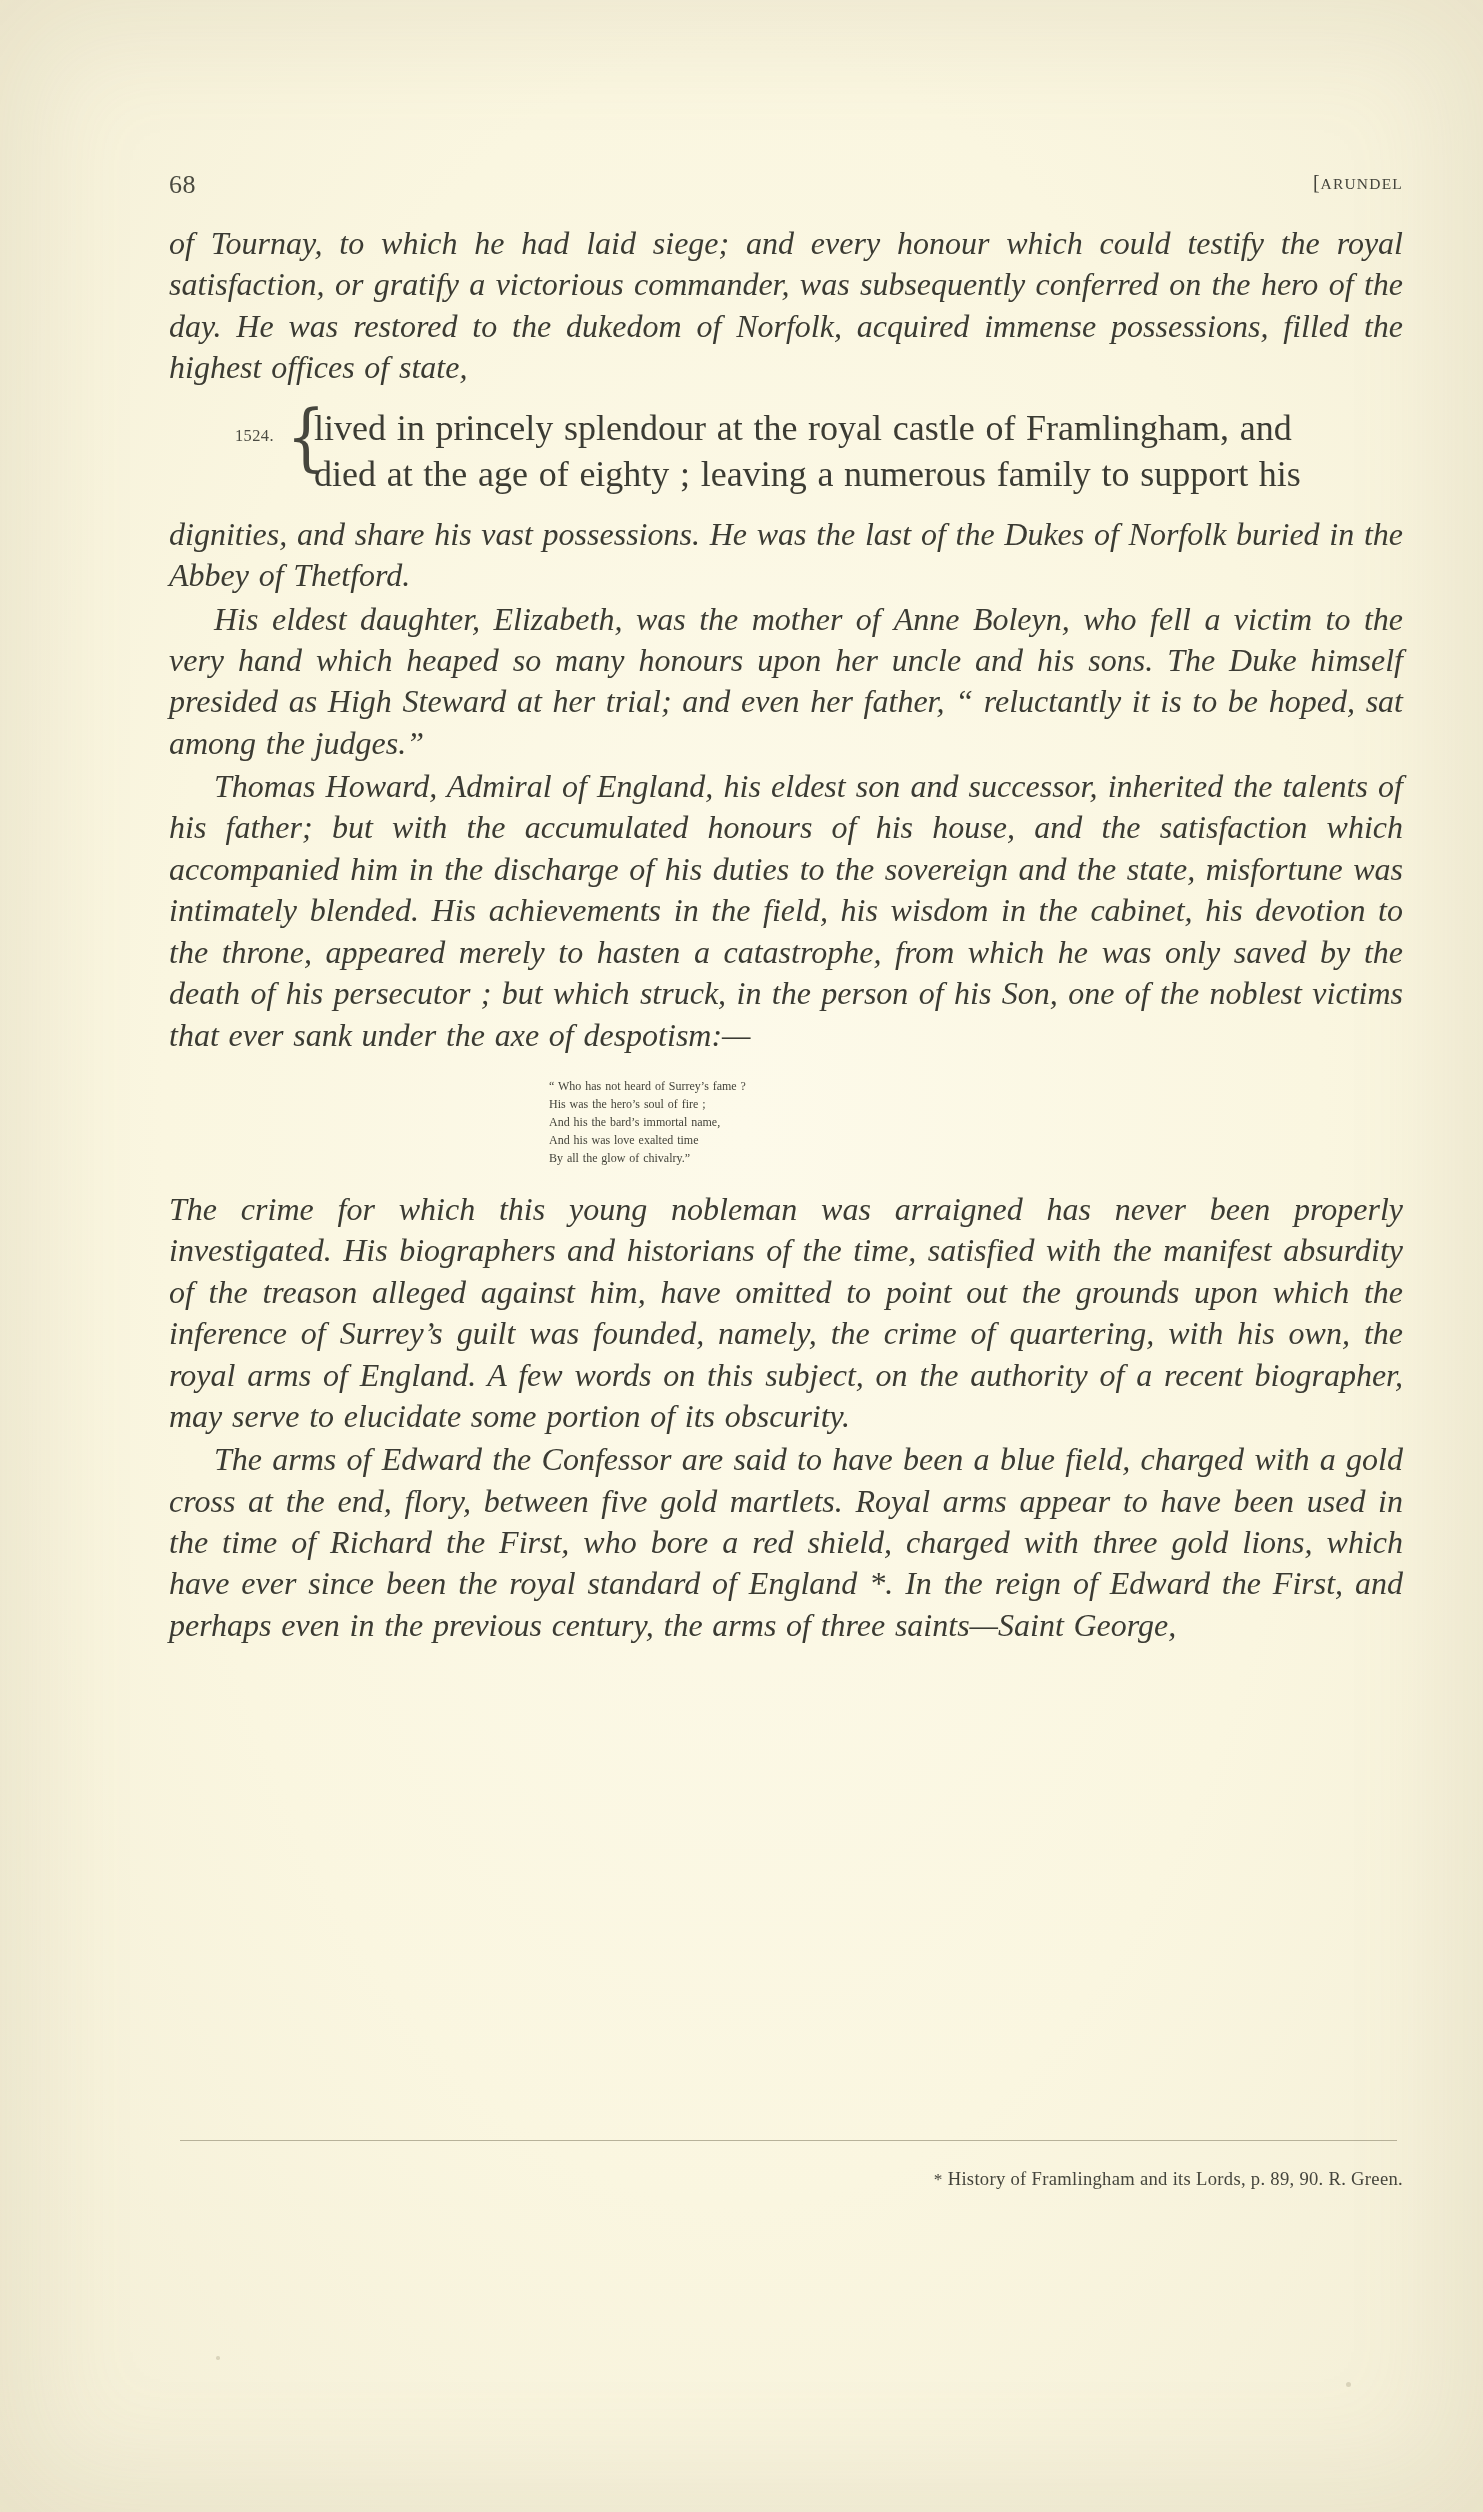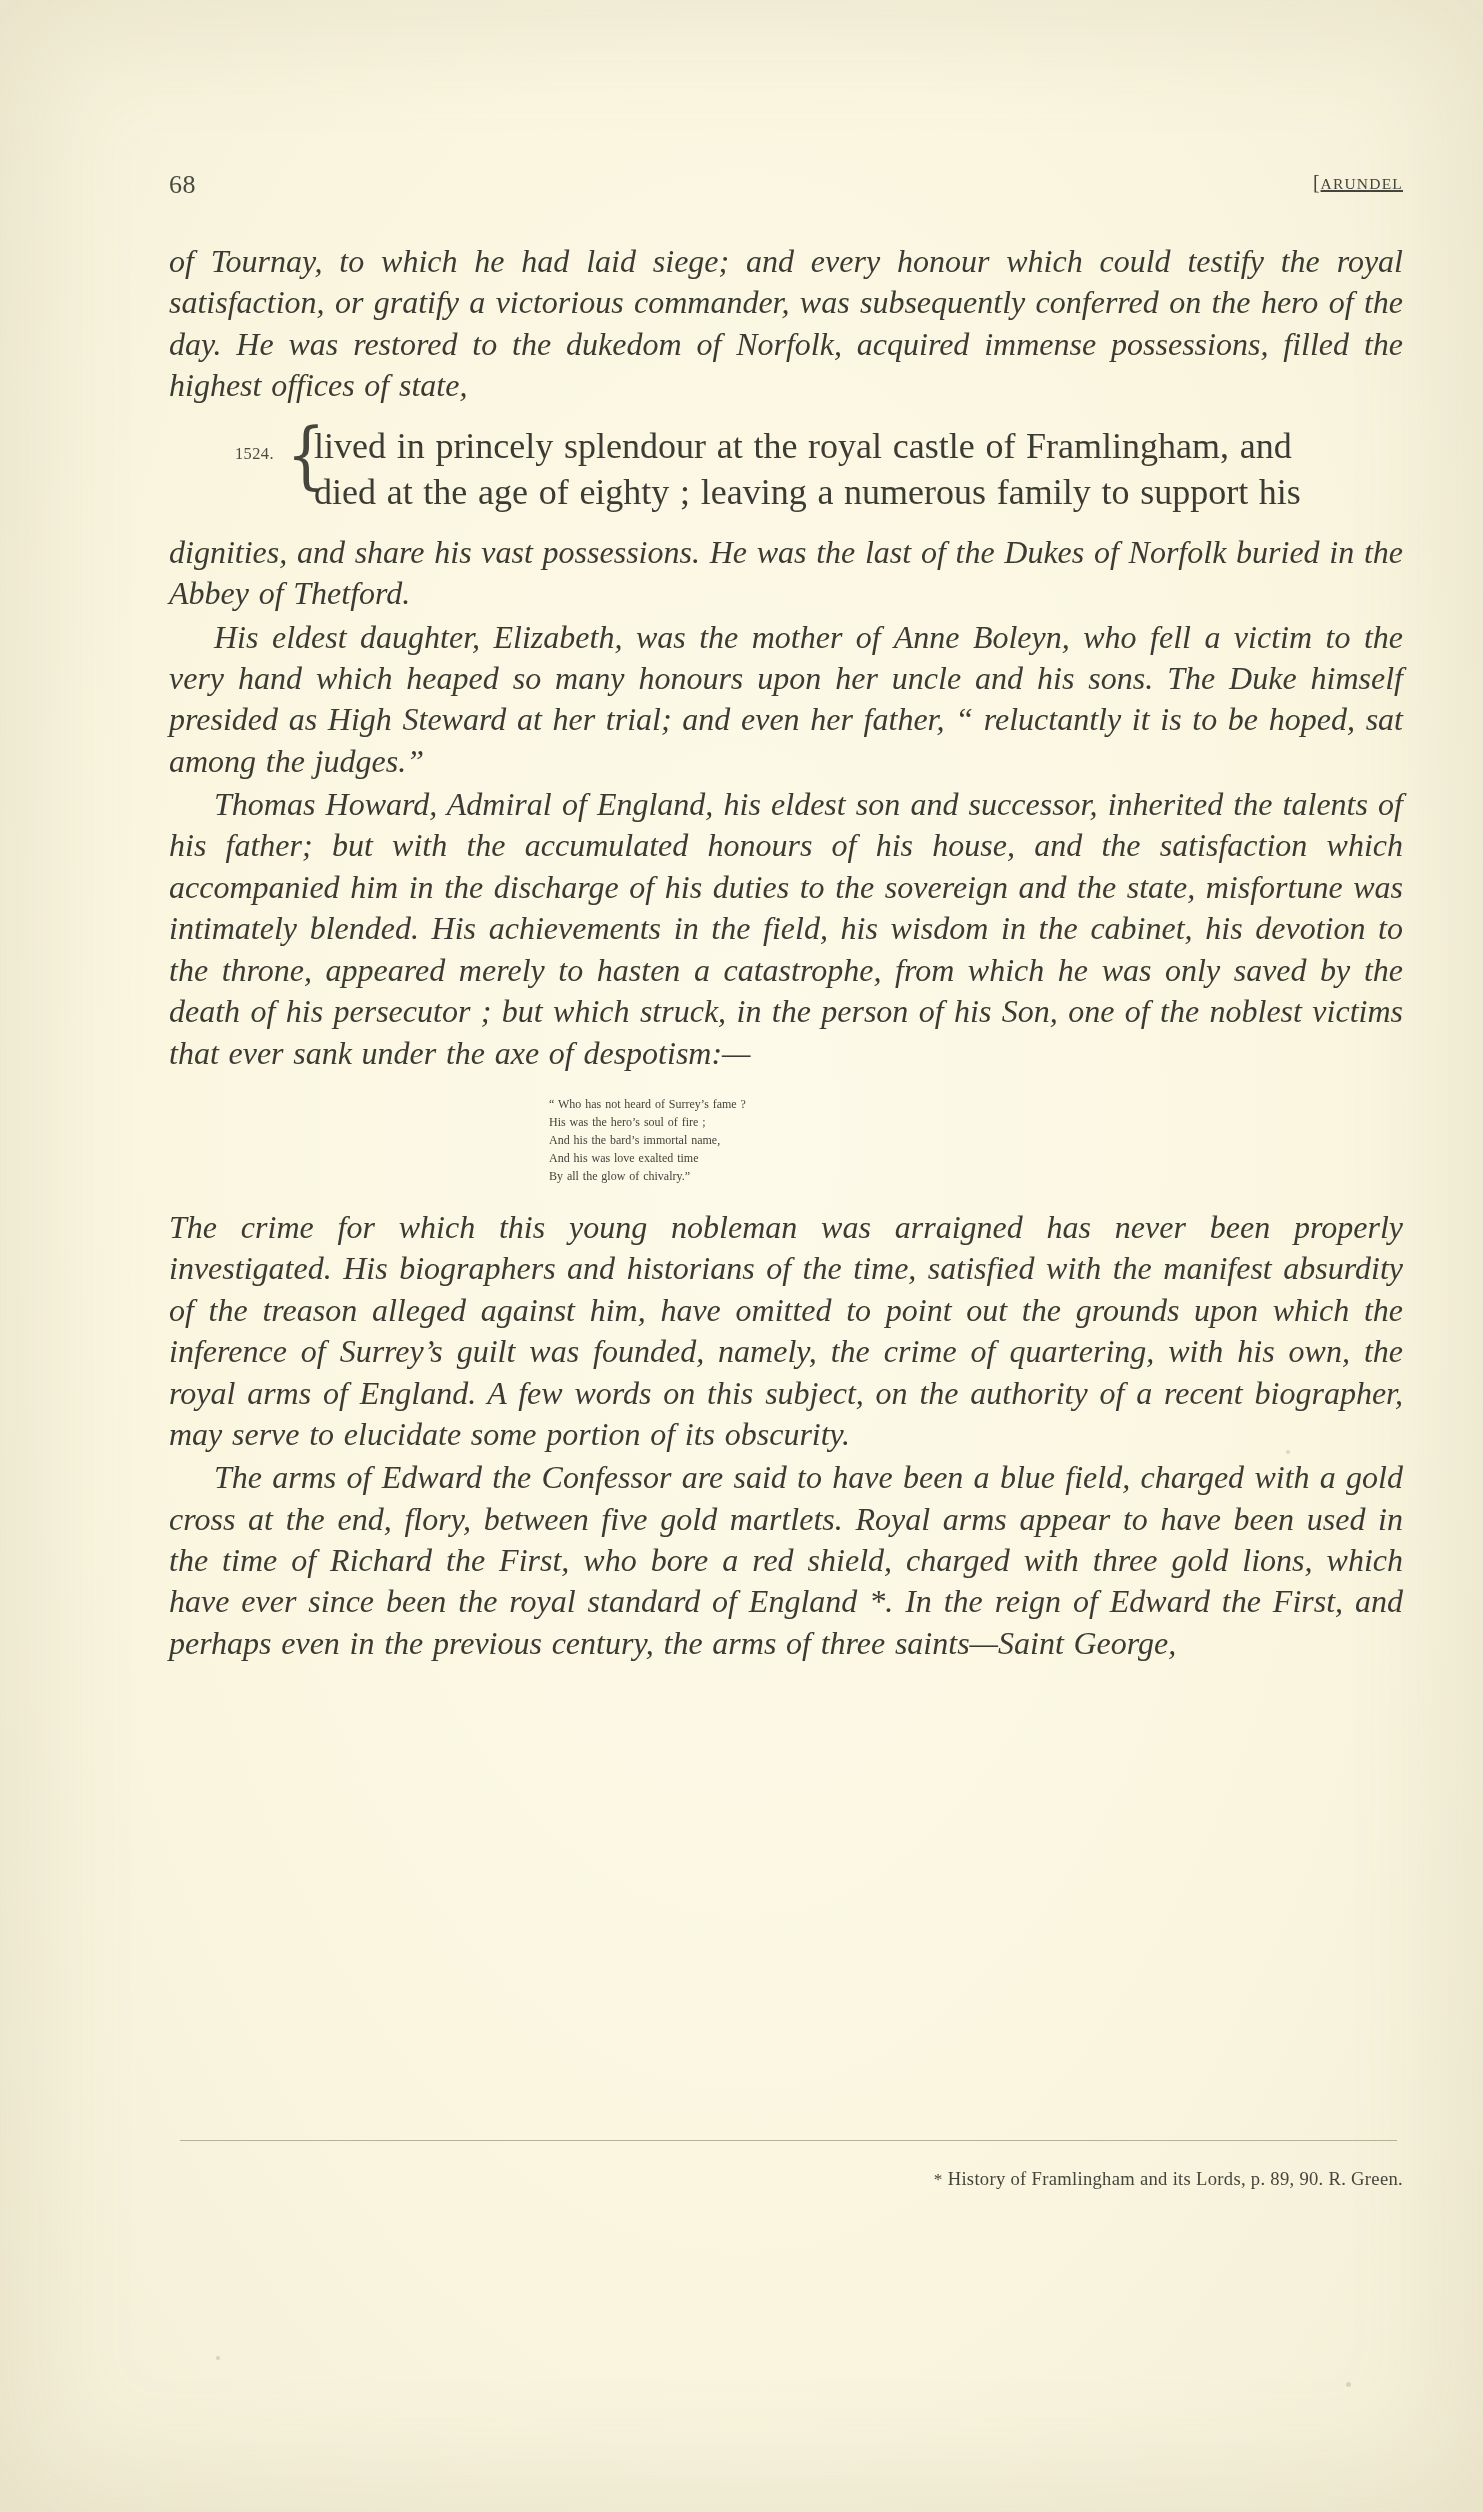--- a/index.html
+++ b/index.html
@@ -31,21 +31,21 @@
   .content {
     position: absolute;
     left: 169px;
     top: 161px;
     width: 1234px;
   }
   
   .runhead {
     position: relative;
     height: 40px;
-    margin-bottom: 40px;
+    margin-bottom: 22px;
   }
   .folio {
     position: absolute;
     left: 0;
     top: 8.6px;
     font-size: 26px;
     letter-spacing: 0.4px;
     color: #4a4a40;
   }
   .runtitle {
@@ -59,21 +59,20 @@
     color: #40403a;
   }
   .runtitle .w { margin: 0 6px; }
   .signature {
     position: absolute;
     right: 0;
     top: 10.4px;
     font-size: 20px;
     letter-spacing: 0.9px;
     color: #44443c;
-    text-decoration: underline;
   }
   .signature .sc {
     font-size: 15.5px;
     letter-spacing: 1.2px;
   }
   
   .para {
     font-size: 32px;
     line-height: 1.295;
     text-align: justify;

